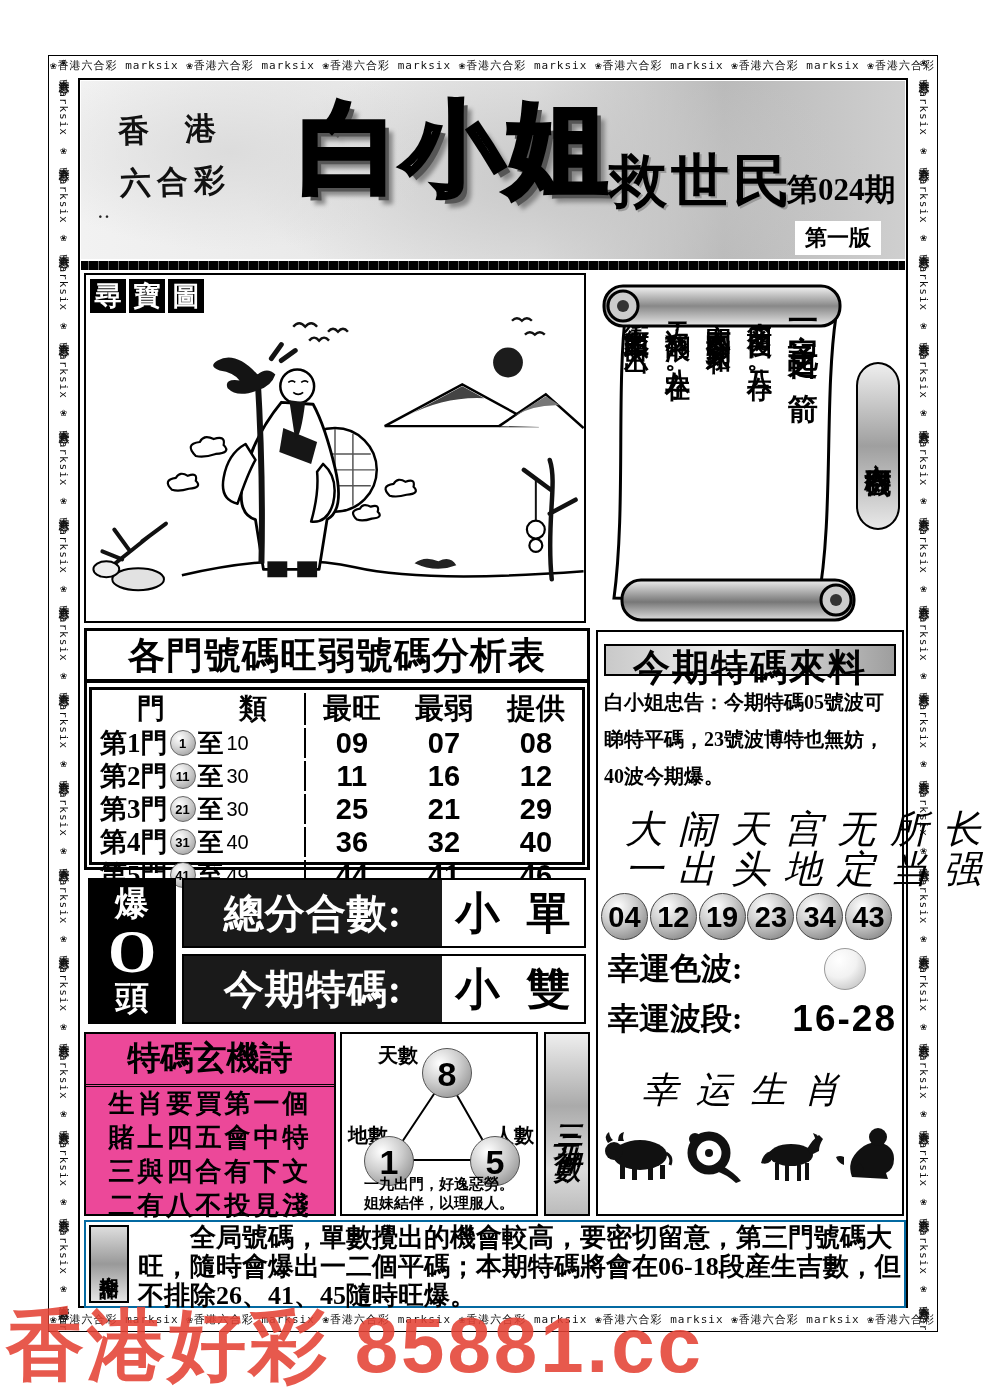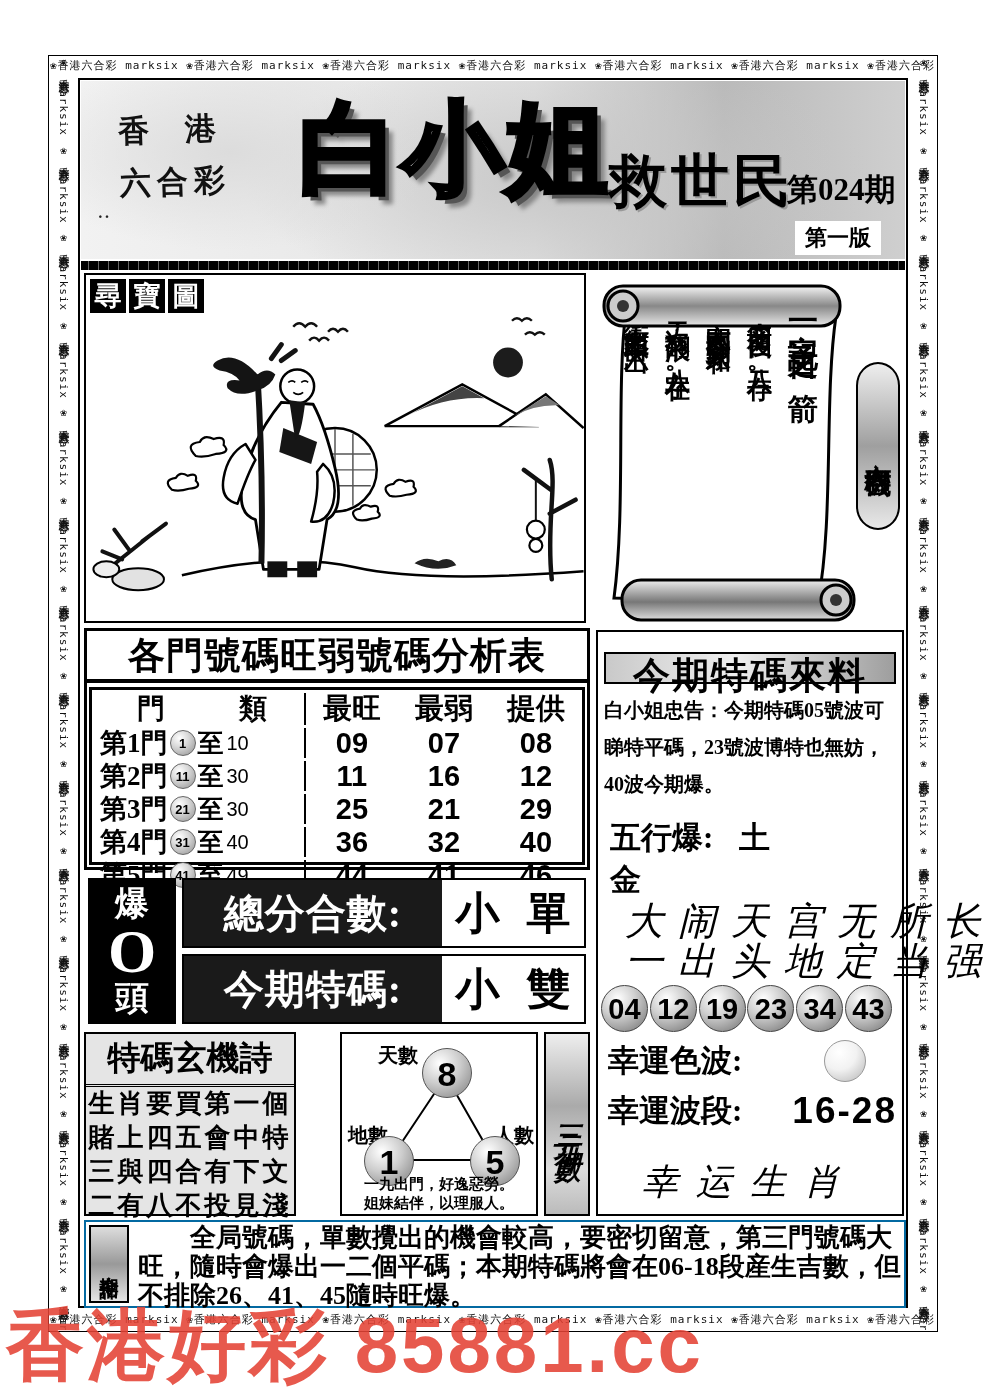--- a/index.html
+++ b/index.html
@@ -74,38 +74,38 @@
   .burst-left { position:absolute; left:4px; top:4px; width:88px; height:146px; background:#000; color:#fff;
     display:flex; flex-direction:column; align-items:center; justify-content:center; }
   .burst-left .c1,.burst-left .c3 { font-size:34px; font-weight:bold; line-height:36px; }
   .burst-left .c2 { font-size:62px; font-weight:bold; line-height:58px; font-family:"Liberation Serif",serif; }
   .burst-row { position:absolute; left:98px; width:404px; height:70px; display:flex; border:2px solid #000; }
   .burst-row.r1 { top:4px; } .burst-row.r2 { top:80px; }
   .burst-label { width:258px; background:#1a1a1a; color:#fff; font-size:40px; font-weight:bold; display:flex; align-items:center; justify-content:center; letter-spacing:1px; }
   .burst-value { flex:1; background:#fff; color:#000; font-size:44px; font-weight:bold; display:flex; align-items:center; justify-content:space-around; }
 
   
-  .poem { position:absolute; left:84px; top:1032px; width:212px; height:184px; border:2px solid #000; background:#e5e5e5; }
+  .poem { position:absolute; left:84px; top:1032px; width:252px; height:184px; border:2px solid #000; background:#ec4899; }
   .poem-title { font-size:33px; font-weight:bold; text-align:center; border-bottom:3px double #000; padding:2px 0 3px; }
   .poem-line { font-size:26px; font-weight:bold; text-align:center; line-height:34px; letter-spacing:3px; }
 
   .triangle-box { position:absolute; left:340px; top:1032px; width:198px; height:184px; border:2px solid #000; background:#fff; }
   .tri-label { position:absolute; font-size:20px; font-weight:bold; }
   .tri-ball { position:absolute; width:50px; height:50px; border-radius:50%; border:1px solid #555;
     background:radial-gradient(circle at 35% 30%, #fff 0%, #ccc 45%, #7d7d7d 100%);
     text-align:center; line-height:50px; font-size:34px; font-weight:bold; font-family:"Liberation Sans",sans-serif; }
   .tri-caption { position:absolute; left:0; bottom:2px; width:100%; text-align:center; font-size:15px; font-weight:bold; line-height:19px; font-family:Liberation Sans, sans-serif; }
 
   .shenshu { position:absolute; left:544px; top:1032px; width:46px; height:184px; border:2px solid #000;
     background:linear-gradient(180deg,#eee,#aaa 40%,#ddd 75%,#bbb); display:flex; align-items:center; justify-content:center; }
   .shenshu span { writing-mode:vertical-rl; text-orientation:upright; font-size:27px; font-style:italic; font-weight:bold; letter-spacing:10px; }
 
   
   .special { position:absolute; left:596px; top:630px; width:308px; height:586px; border:2px solid #000; background:#fff; }
-  .special-title { margin:20px 6px 0 6px; height:32px; border:2px solid #000;
+  .special-title { margin:12px 6px 0 6px; height:32px; border:2px solid #000;
     background:linear-gradient(90deg,#c9c9c9,#efefef 45%,#9e9e9e); text-align:center; line-height:44px; font-size:37px; font-weight:bold; letter-spacing:2px; }
   .advice { margin:8px 4px 14px 6px; font-size:20px; font-weight:bold; line-height:37px; letter-spacing:0; }
   .wuxing { margin:6px 0 0 12px; font-size:31px; font-weight:bold; }
   .wuxing .val { letter-spacing:46px; margin-left:18px; }
   .couplet { margin-left:27px; font-size:38px; font-style:italic; letter-spacing:15px; line-height:40px; white-space:nowrap; }
   .lucky-balls { display:flex; justify-content:space-between; padding:4px 10px 0 3px; }
   .big-ball { width:47px; height:47px; border-radius:50%; border:1px solid #444;
     background:radial-gradient(circle at 35% 28%, #fff 0%, #cfcfcf 40%, #6e6e6e 100%);
     text-align:center; line-height:47px; font-size:29px; font-weight:bold; font-family:"Liberation Sans",sans-serif; }
   .wave-row { margin:8px 0 0 10px; font-size:31px; font-weight:bold; display:flex; align-items:center;gap:22px; }
@@ -380,24 +380,20 @@
     </div>
   </div>
 
   <div class="shenshu">
     <span>三元神數</span>
   </div>
 
   <div class="special">
     <div class="special-title">今期特碼來料</div>
     <div class="advice">白小姐忠告：今期特碼05號波可睇特平碼，23號波博特也無妨，40波今期爆。</div>
-    <div class="wuxing">
-      <span>五行爆:</span>
-      <span class="val">土 金</span>
-    </div>
     <div class="couplet">大闹天宫无所长</div>
     <div class="couplet">一出头地定当强</div>
     <div class="lucky-balls">
       <div class="big-ball">04</div>
       <div class="big-ball">12</div>
       <div class="big-ball">19</div>
       <div class="big-ball">23</div>
       <div class="big-ball">34</div>
       <div class="big-ball">43</div>
     </div>

